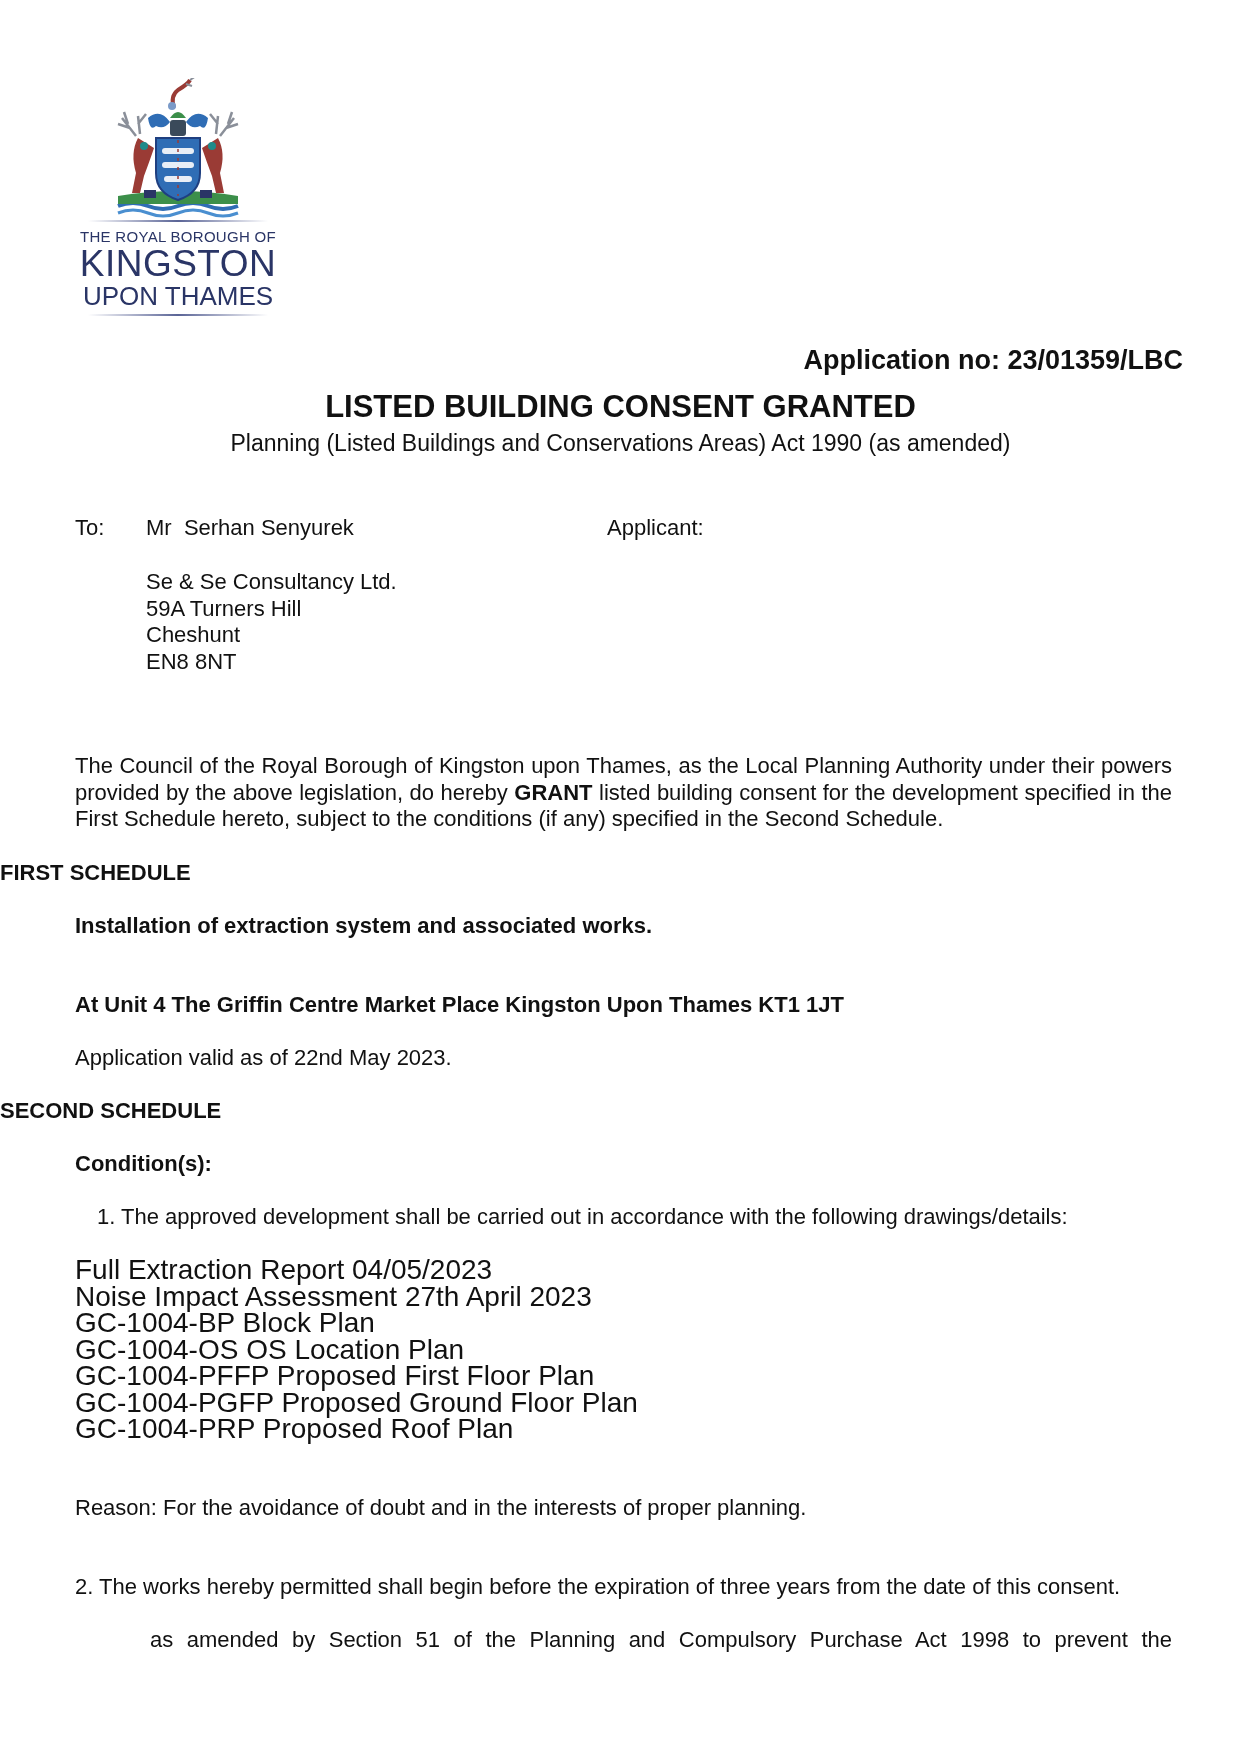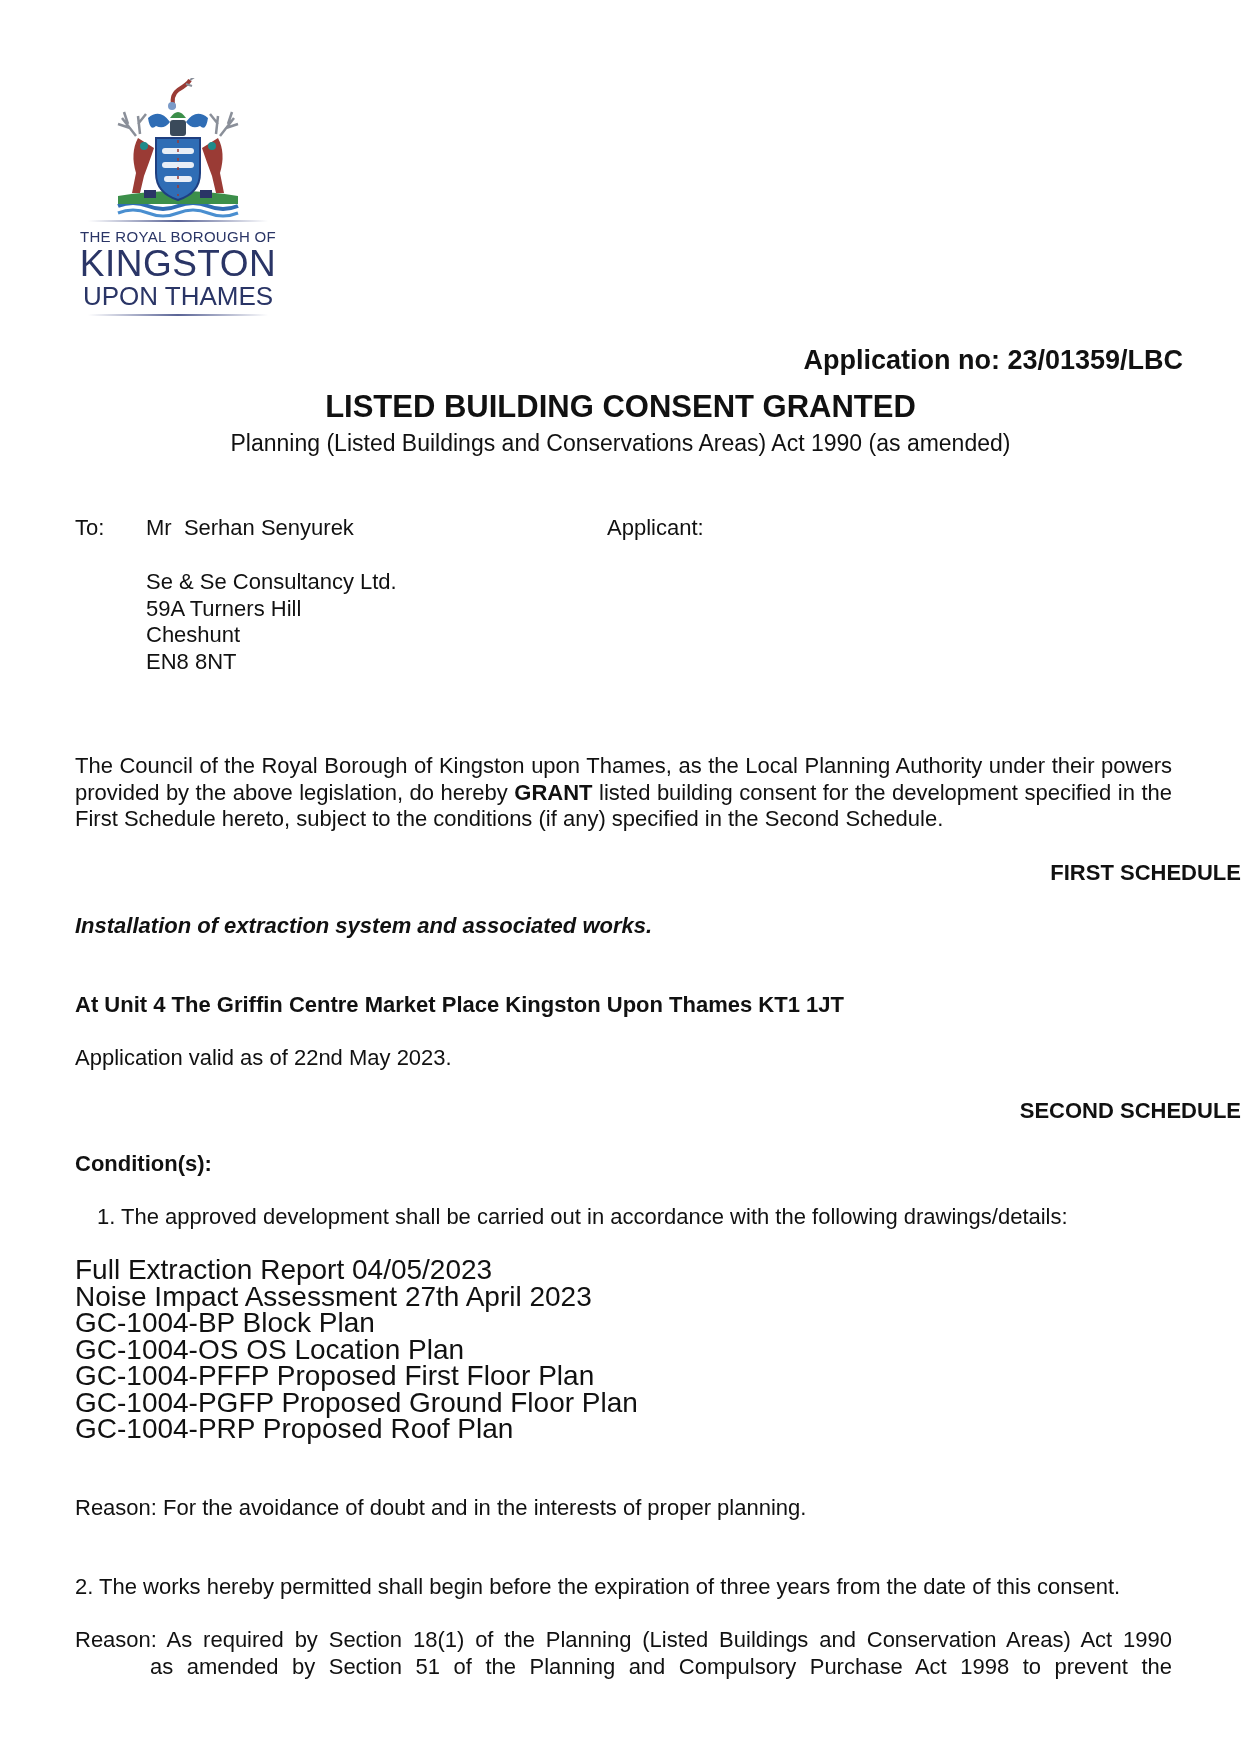--- a/index.html
+++ b/index.html
@@ -27,21 +27,21 @@
   #subtitle { left: 0; width: 1241px; text-align: center; top: 430px; font-size: 23px; line-height: 26px; }
 
   #to-label { left: 75px; top: 515px; }
   #to-name { left: 146px; top: 515px; }
   #applicant-label { left: 607px; top: 515px; }
   #address { left: 146px; top: 569px; }
   #address div { font-size: 22px; line-height: 26.5px; white-space: nowrap; }
 
   #intro { left: 75px; top: 753px; width: 1097px; font-size: 22px; line-height: 26.5px; text-align: justify; text-align-last: left; }
 
-  .center { left: 0; width: 1241px; text-align: right; }
+  .center { left: 0; width: 1241px; text-align: left; }
 
   #drawings { left: 75px; top: 1257px; }
   #drawings div { font-size: 28px; line-height: 26.5px; white-space: nowrap; }
 
   #reason2 { left: 75px; top: 1627px; width: 1097px; font-size: 22px; line-height: 26.5px; }
   #reason2 .l1 { text-align: justify; text-align-last: justify; white-space: normal; }
   #reason2 .l2 { padding-left: 75px; text-align: justify; text-align-last: justify; }
 </style>
 </head>
 <body>
@@ -99,21 +99,21 @@
 <div id="address" class="abs">
   <div>Se &amp; Se Consultancy Ltd.</div>
   <div>59A Turners Hill</div>
   <div>Cheshunt</div>
   <div>EN8 8NT</div>
 </div>
 
 <div id="intro" class="abs"><span>The Council of the Royal Borough of Kingston upon Thames, as the Local Planning Authority under their powers provided by the above legislation, do hereby </span><b>GRANT</b><span> listed building consent for the development specified in the First Schedule hereto, subject to the conditions (if any) specified in the Second Schedule.</span></div>
 
 <div class="abs t b center" style="top:860px;">FIRST SCHEDULE</div>
-<div class="abs t b" style="left:75px; top:913px;font-style:italic;">Installation of extraction system and associated works.</div>
+<div class="abs t b" style="left:75px; top:913px;">Installation of extraction system and associated works.</div>
 <div class="abs t b" style="left:75px; top:992px;">At Unit 4 The Griffin Centre Market Place Kingston Upon Thames KT1 1JT</div>
 <div class="abs t" style="left:75px; top:1045px;">Application valid as of 22nd May 2023.</div>
 
 <div class="abs t b center" style="top:1098px;">SECOND SCHEDULE</div>
 <div class="abs t b" style="left:75px; top:1151px;">Condition(s):</div>
 <div class="abs t" style="left:75px; top:1204px;margin-left:22px;">1. The approved development shall be carried out in accordance with the following drawings/details:</div>
 
 <div id="drawings" class="abs">
   <div>Full Extraction Report 04/05/2023</div>
   <div>Noise Impact Assessment 27th April 2023</div>
@@ -121,15 +121,14 @@
   <div>GC-1004-OS OS Location Plan</div>
   <div>GC-1004-PFFP Proposed First Floor Plan</div>
   <div>GC-1004-PGFP Proposed Ground Floor Plan</div>
   <div>GC-1004-PRP Proposed Roof Plan</div>
 </div>
 
 <div class="abs t" style="left:75px; top:1495px;">Reason: For the avoidance of doubt and in the interests of proper planning.</div>
 <div class="abs t" style="left:75px; top:1574px;">2. The works hereby permitted shall begin before the expiration of three years from the date of this consent.</div>
 
 <div id="reason2" class="abs">
-  <div class="l1">Reason: As required by Section 18(1) of the Planning (Listed Buildings and Conservation Areas) Act 1990</div>
   <div class="l2">as amended by Section 51 of the Planning and Compulsory Purchase Act 1998 to prevent the</div>
 </div>
 
 </body></html>

